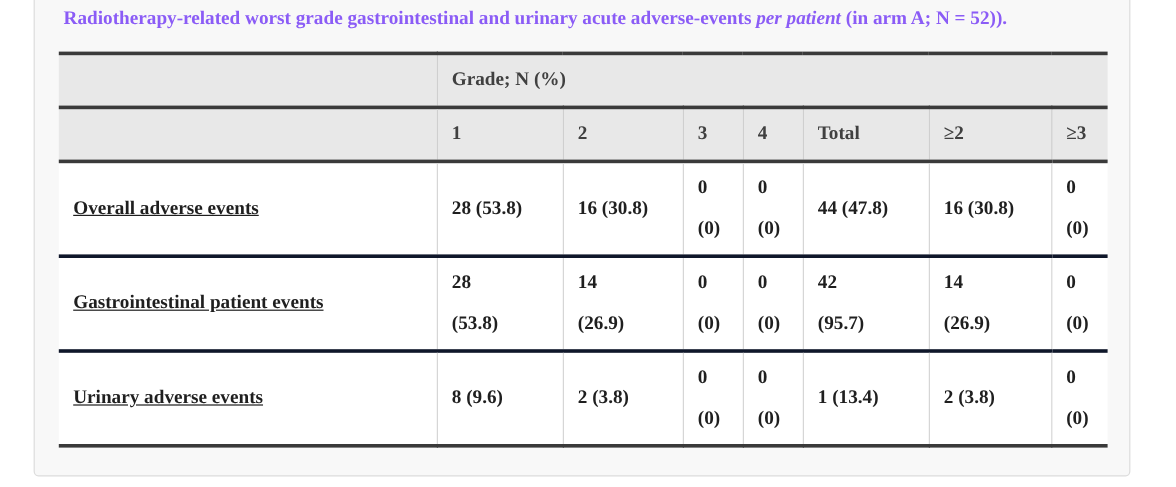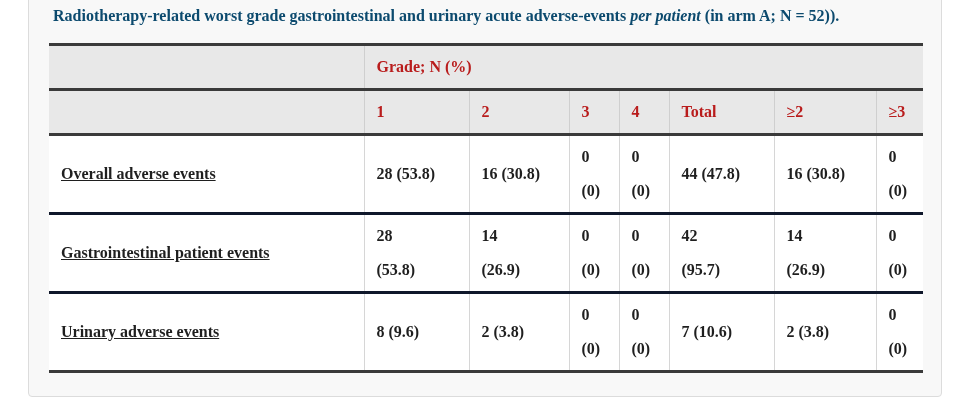--- a/index.html
+++ b/index.html
@@ -19,21 +19,21 @@
     height: 403px;
     background: #f8f8f8;
     border: 1px solid #dcdcdc;
     border-radius: 4px;
     box-sizing: border-box;
   }
   .title {
     margin: 11px 20px 0 24px;
     font-size: 16px;
     font-weight: bold;
-    color: #0c4a6e;
+    color: #8b5cf6;
     line-height: 20px;
     white-space: nowrap;
   }
   .title .ital { font-style: italic; }
   table.aetable {
     border-collapse: collapse;
     table-layout: fixed;
     margin: 17px 0 0 20px;
     width: 874px;
     border-top: 3px solid #3a3a3a;
@@ -43,21 +43,21 @@
   }
   table.aetable th, table.aetable td {
     box-sizing: border-box;
     vertical-align: middle;
     text-align: left;
     padding: 4px 8px 4px 12px;
     line-height: 34px;
   }
   tr.group-header th, tr.col-header th {
     background: #e8e8e8;
-    color: #b91c1c;
+    color: #404040;
   }
   tr.group-header { height: 43px; }
   tr.group-header th { border-bottom: 3px solid #3a3a3a; }
   tr.group-header th.gh-label { border-left: 1px solid #cfcfcf; }
   tr.col-header { height: 44px; }
   tr.col-header th { border-bottom: 3px solid #3a3a3a; }
   tr.col-header th + th { border-left: 1px solid #cfcfcf; }
   tr.data-row { height: 79px; }
   tr.data-row td {
     background: #ffffff;
@@ -136,20 +136,20 @@
 (0)</td>
       </tr>
       <tr class="data-row">
         <td class="rowlabel">Urinary adverse events</td>
         <td class="value">8 (9.6)</td>
         <td class="value">2 (3.8)</td>
         <td class="value">0
 (0)</td>
         <td class="value">0
 (0)</td>
-        <td class="value">7 (10.6)</td>
+        <td class="value">1 (13.4)</td>
         <td class="value">2 (3.8)</td>
         <td class="value">0
 (0)</td>
       </tr>
     </tbody>
   </table>
 </div>
 
 </body></html>

